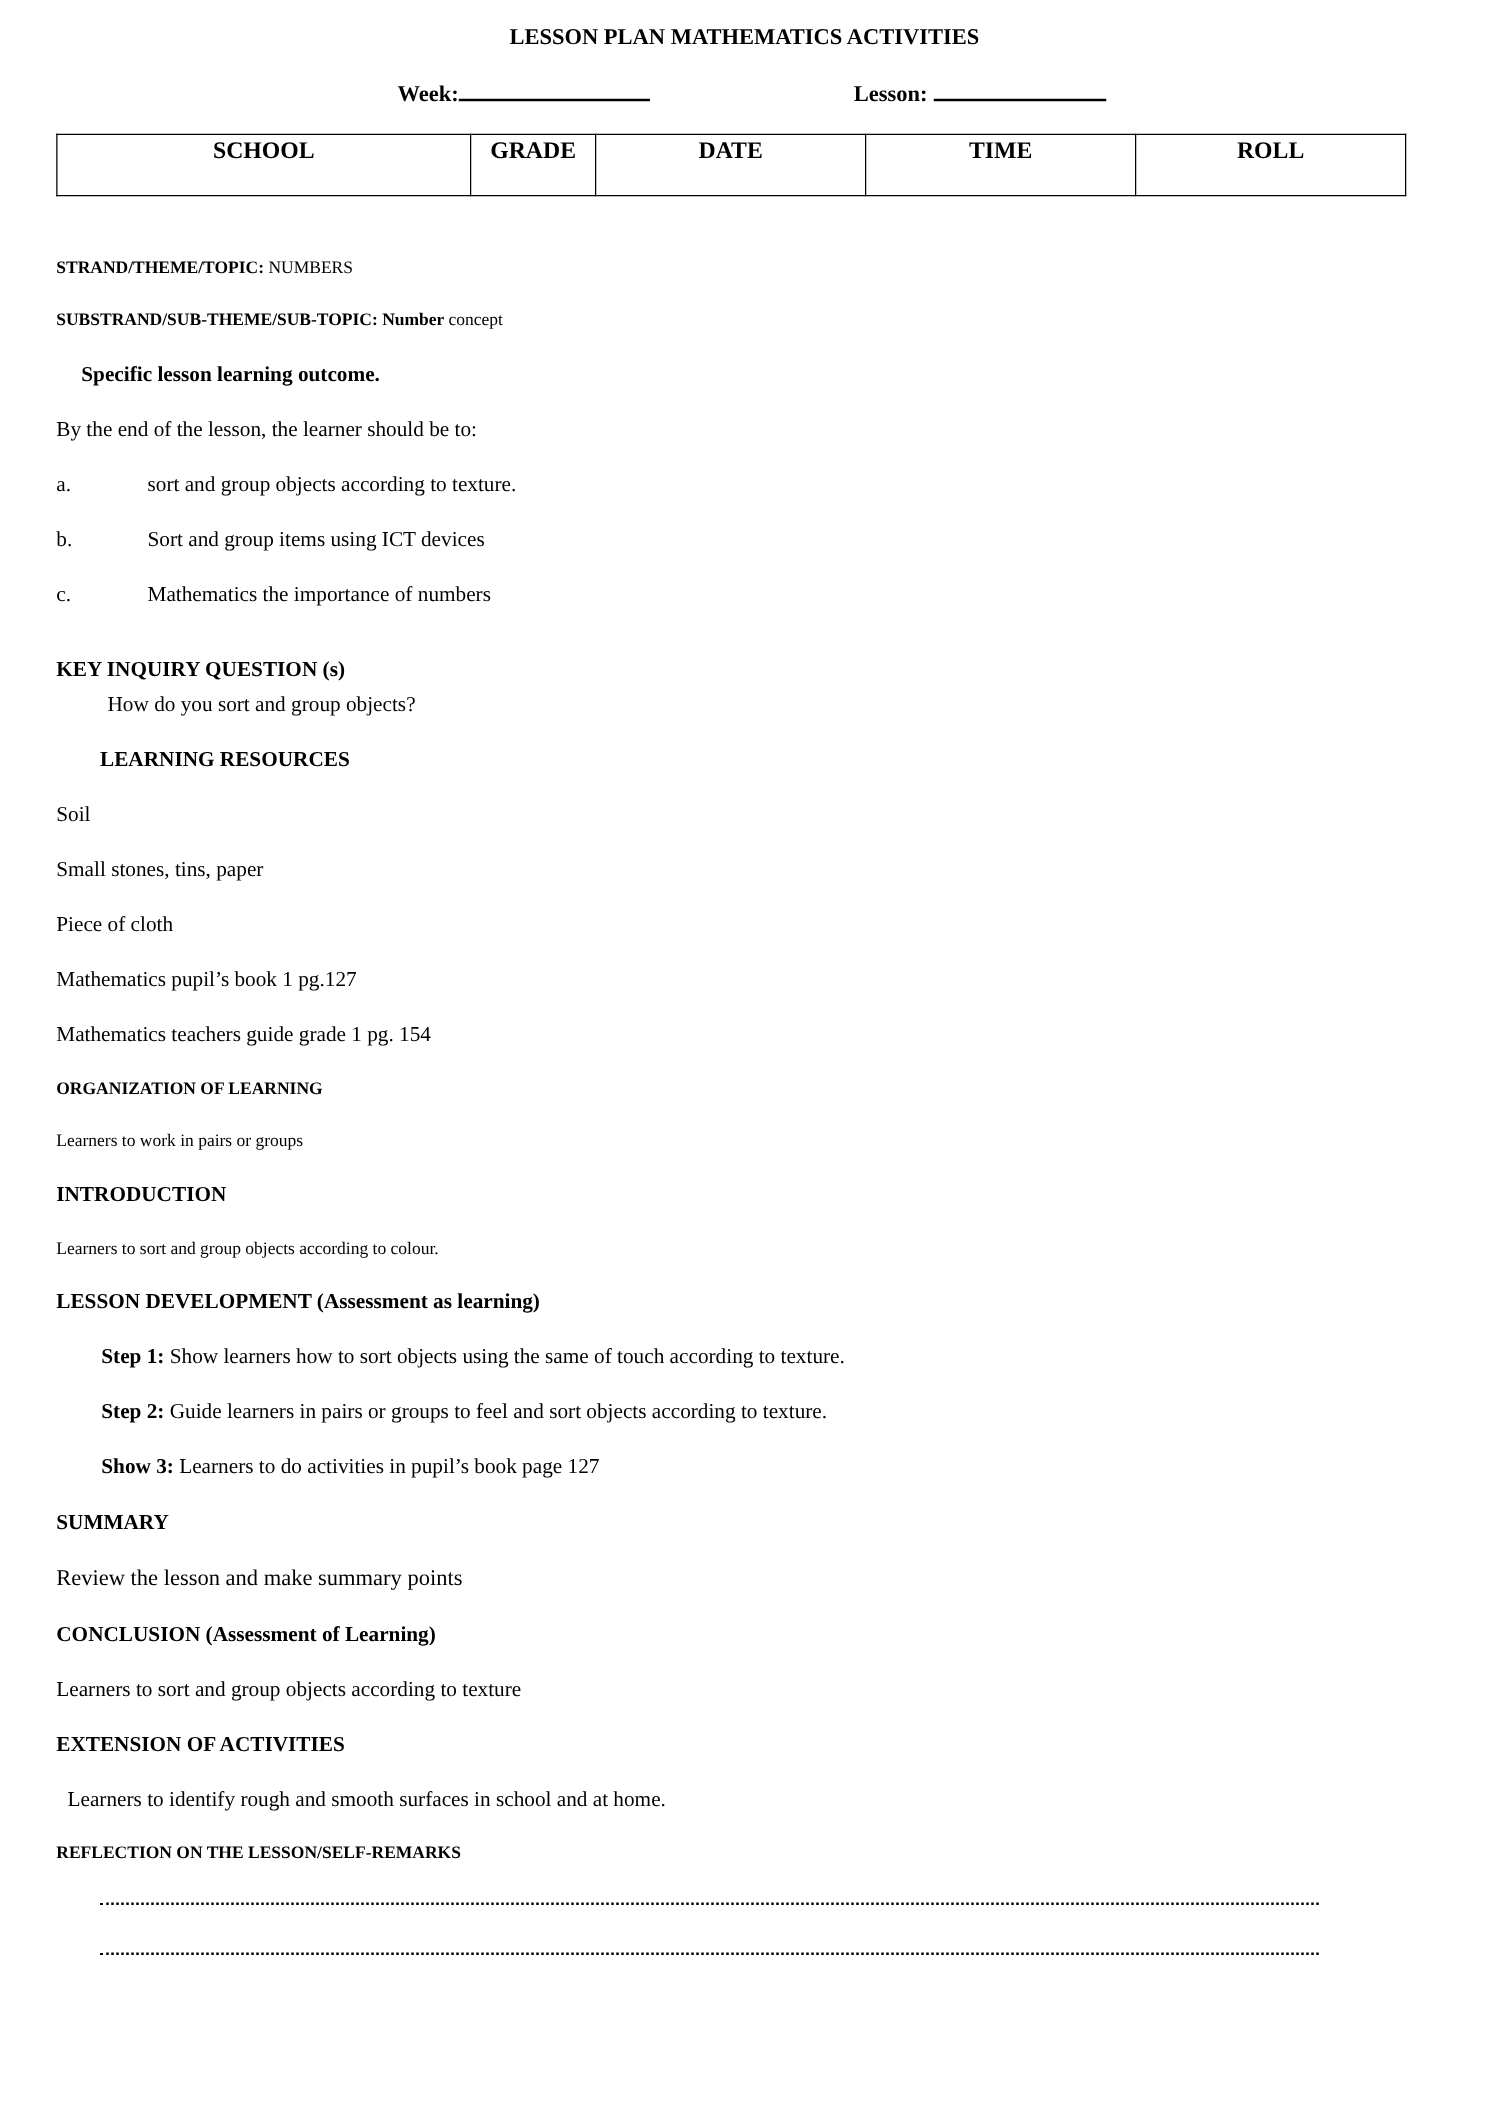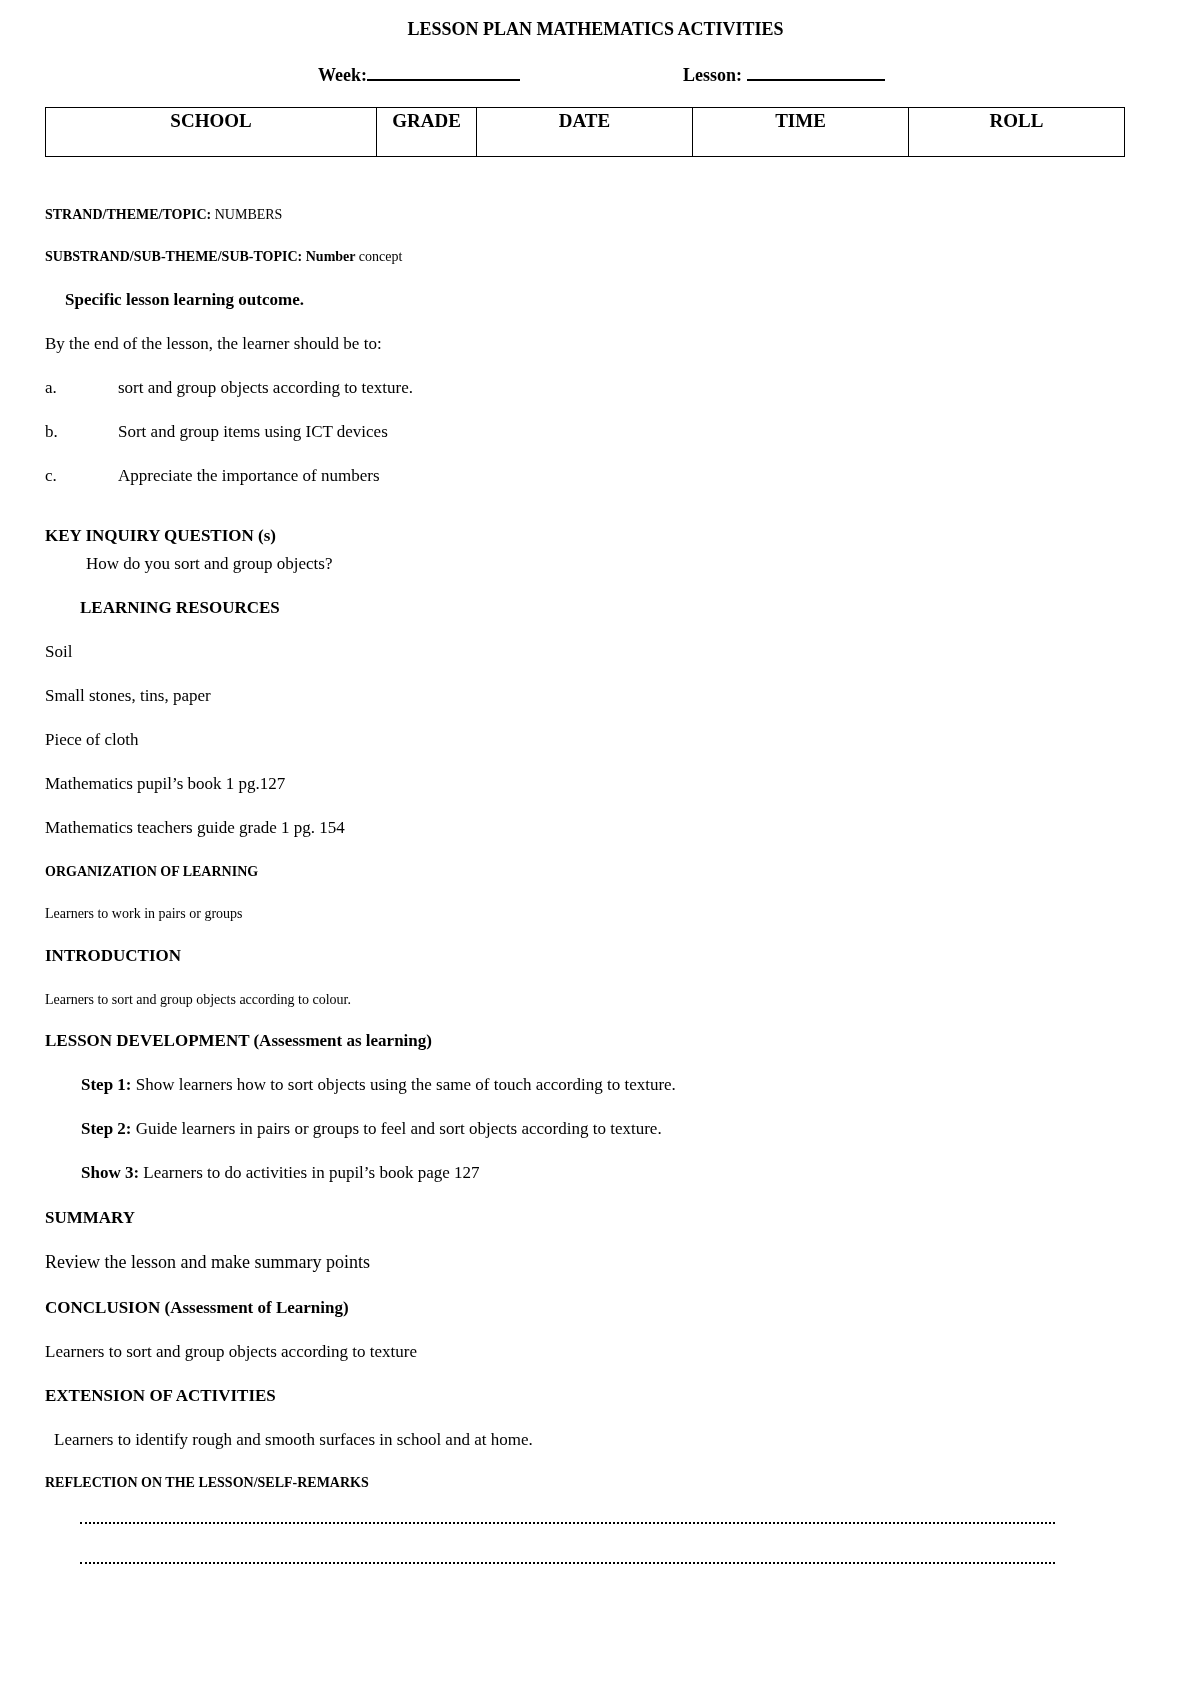--- a/index.html
+++ b/index.html
@@ -57,21 +57,21 @@
 <div class="abs lbl" style="top:290px; left:45px;margin-left:20px;">Specific lesson learning outcome.</div>
 <div class="abs body" style="top:334px; left:45px;">By the end of the lesson, the learner should be to:</div>
 
 <div class="abs body" style="top:378px; left:45px;">
   <span style="display:inline-block;width:73px;">a.</span><span>sort and group objects according to texture.</span>
 </div>
 <div class="abs body" style="top:422px; left:45px;">
   <span style="display:inline-block;width:73px;">b.</span><span>Sort and group items using ICT devices</span>
 </div>
 <div class="abs body" style="top:466px; left:45px;">
-  <span style="display:inline-block;width:73px;">c.</span><span>Appreciate the importance of numbers</span>
+  <span style="display:inline-block;width:73px;">c.</span><span>Mathematics the importance of numbers</span>
 </div>
 
 <div class="abs lbl" style="top:526px; left:45px;">KEY INQUIRY QUESTION (s)</div>
 <div class="abs body" style="top:554px; left:86px;">How do you sort and group objects?</div>
 
 <div class="abs lbl" style="top:598px; left:45px;margin-left:35px;">LEARNING RESOURCES</div>
 <div class="abs body" style="top:642px; left:45px;">Soil</div>
 <div class="abs body" style="top:686px; left:45px;">Small stones, tins, paper</div>
 <div class="abs body" style="top:730px; left:45px;">Piece of cloth</div>
 <div class="abs body" style="top:774px; left:45px;">Mathematics pupil’s book 1 pg.127</div>

